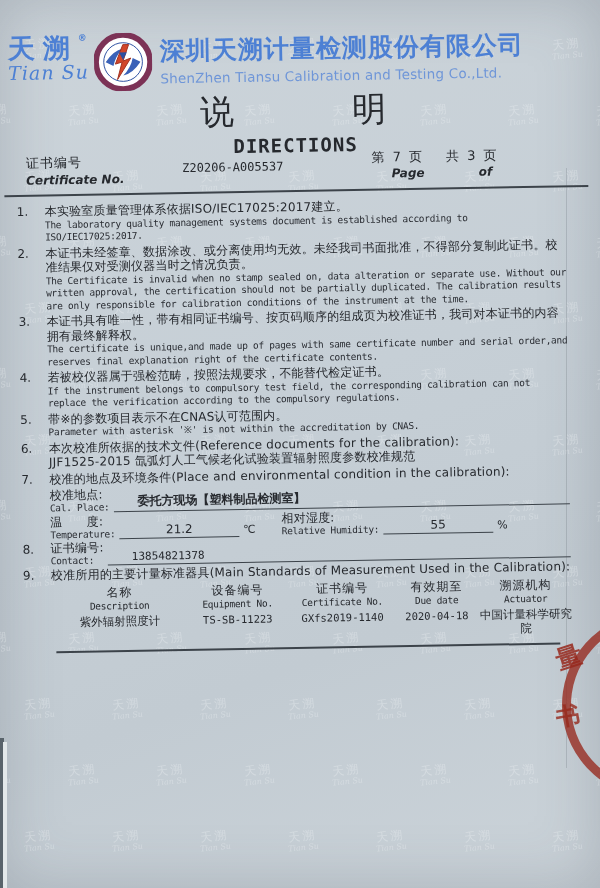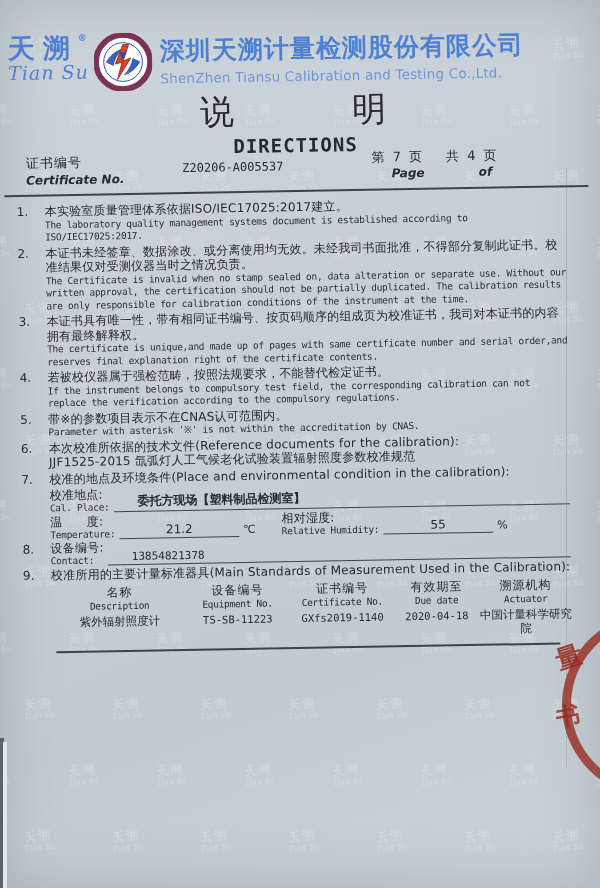--- a/index.html
+++ b/index.html
@@ -508,21 +508,21 @@
     </div>
 
     <div class="certrow">
       <div class="certlabel">
         <div class="zh">证书编号</div>
         <div class="en">Certificate No.</div>
       </div>
       <div class="certno">Z20206-A005537</div>
       <div class="pageinfo">
         <div class="row1">
-          <span>第 7 页</span><span>共 4 页</span>
+          <span>第 7 页</span><span>共 3 页</span>
         </div>
         <div class="row2">
           <span>Page</span><span>of</span>
         </div>
       </div>
     </div>
     <div class="rule1"></div>
 
     <div class="list">
 
@@ -602,21 +602,21 @@
             <div class="unit">%</div>
           </div>
         </div>
       </div>
 
       <div class="item">
         <span class="num">8.</span>
         <div class="body">
           <div class="fieldrow" style="margin-top:0">
             <div class="flabel">
-              <div class="zh-line">设备编号:</div>
+              <div class="zh-line">证书编号:</div>
               <div class="en-line">Contact:</div>
             </div>
             <div class="uline left" style="flex:1;font-family:'DejaVu Sans Mono',monospace;font-weight:400;font-size:11px">13854821378</div>
           </div>
         </div>
       </div>
 
       <div class="item">
         <span class="num">9.</span>
         <div class="body">

